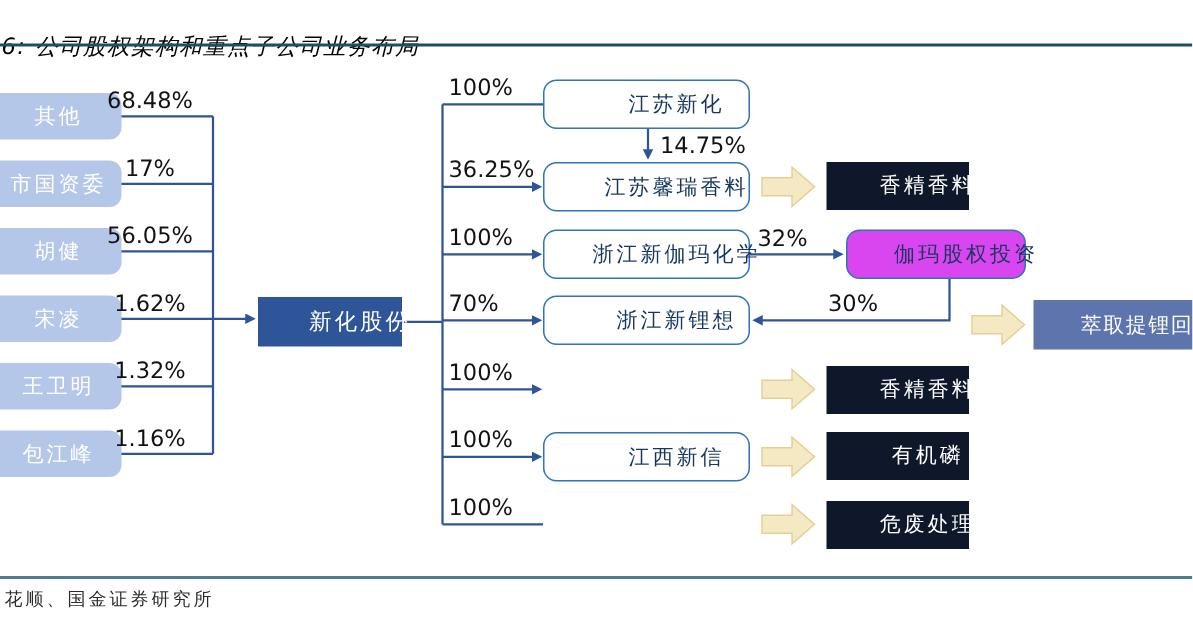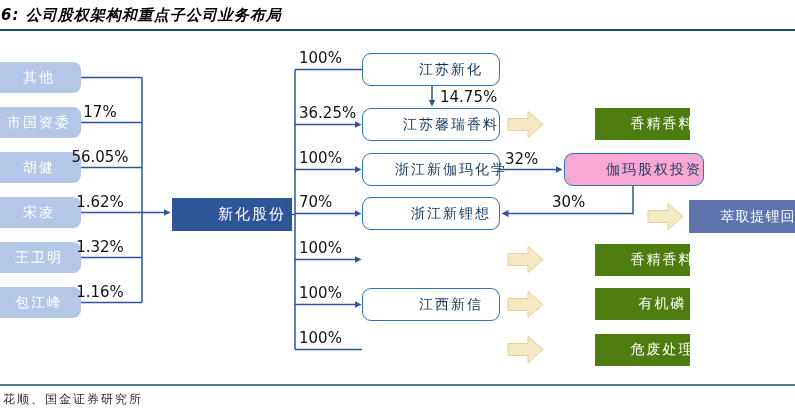--- a/index.html
+++ b/index.html
@@ -1,52 +1,52 @@
 <!DOCTYPE html>
 <html><head>
 <meta charset="utf-8">
 <style>
   html,body{margin:0;padding:0;background:#fff;}
   .canvas{
     position:relative;width:795px;height:411px;background:#ffffff;
     overflow:hidden;font-family:"DejaVu Sans",sans-serif;
   }
   .title{
-    position:absolute;left:1px;top:6px;font-size:15px;font-weight:bold;
+    position:absolute;left:1px;top:22px;font-size:15px;font-weight:normal;
     font-style:italic;color:#000;letter-spacing:1px;white-space:nowrap;
   }
   .header-rule{position:absolute;left:0;top:29px;width:795px;height:2px;background:#1d4e66;}
   .footer-rule{position:absolute;left:0;top:384px;width:795px;height:2px;background:#4c7d90;}
   .source{
     position:absolute;left:3px;top:391px;font-size:12px;color:#2b2b2b;
     letter-spacing:2px;white-space:nowrap;text-align:right;
   }
   .box{position:absolute;display:flex;align-items:center;justify-content:center;
     box-sizing:border-box;white-space:nowrap;padding-left:40px;}
   .sh-box{
     left:-45px;width:126px;height:31px;background:#b5c7e8;border-radius:8px;
     color:#ffffff;font-size:14px;letter-spacing:2px;padding-left:42px;
   }
   .parent-box{
-    left:172px;top:198px;width:120px;height:33px;background:#2e5597;
+    left:172px;top:198px;width:96px;height:33px;background:#2e5597;
     color:#ffffff;font-size:15px;letter-spacing:2px;
   }
   .sub-box{
     left:362px;width:138px;height:33px;background:#ffffff;
     border:1.6px solid #2e75b6;border-radius:9px;color:#17375e;
     font-size:14px;letter-spacing:2px;
   }
   .inv-box{
-    left:564px;top:153px;width:140px;height:33px;background:#f9a8d4;
+    left:564px;top:153px;width:120px;height:33px;background:#d946ef;
     border:1.6px solid #2e75b6;border-radius:9px;color:#17375e;
     font-size:14px;letter-spacing:2px;
   }
   .biz-box{
-    left:551px;width:95px;height:32px;background:#4d7c0f;color:#ffffff;
-    font-size:14px;letter-spacing:2px;margin-left:44px;
+    left:551px;width:95px;height:32px;background:#0f172a;color:#ffffff;
+    font-size:14px;letter-spacing:2px;
   }
   .biz-wide{left:689px;top:200px;width:113px;height:33px;background:#5d75ac;
     color:#ffffff;font-size:14px;letter-spacing:1px;}
   .pct{position:absolute;font-size:15px;color:#121212;white-space:nowrap;}
   .sh-pct{left:62px;width:76px;text-align:center;}
   .br-pct{left:299px;width:80px;text-align:left;}
   svg.wires{position:absolute;left:0;top:0;}
 </style>
 </head>
 <body>
@@ -97,20 +97,21 @@
     </g>
   </svg>
 
   <div class="box sh-box" style="top:62px">其他</div>
   <div class="box sh-box" style="top:107px">市国资委</div>
   <div class="box sh-box" style="top:152px">胡健</div>
   <div class="box sh-box" style="top:197px">宋凌</div>
   <div class="box sh-box" style="top:242px">王卫明</div>
   <div class="box sh-box" style="top:287px">包江峰</div>
 
+  <div class="pct sh-pct" style="top:58px">68.48%</div>
   <div class="pct sh-pct" style="top:103px">17%</div>
   <div class="pct sh-pct" style="top:148px">56.05%</div>
   <div class="pct sh-pct" style="top:193px">1.62%</div>
   <div class="pct sh-pct" style="top:238px">1.32%</div>
   <div class="pct sh-pct" style="top:283px">1.16%</div>
 
   <div class="box parent-box">新化股份</div>
 
   <div class="pct br-pct" style="top:49px">100%</div>
   <div class="pct br-pct" style="top:104px">36.25%</div>

